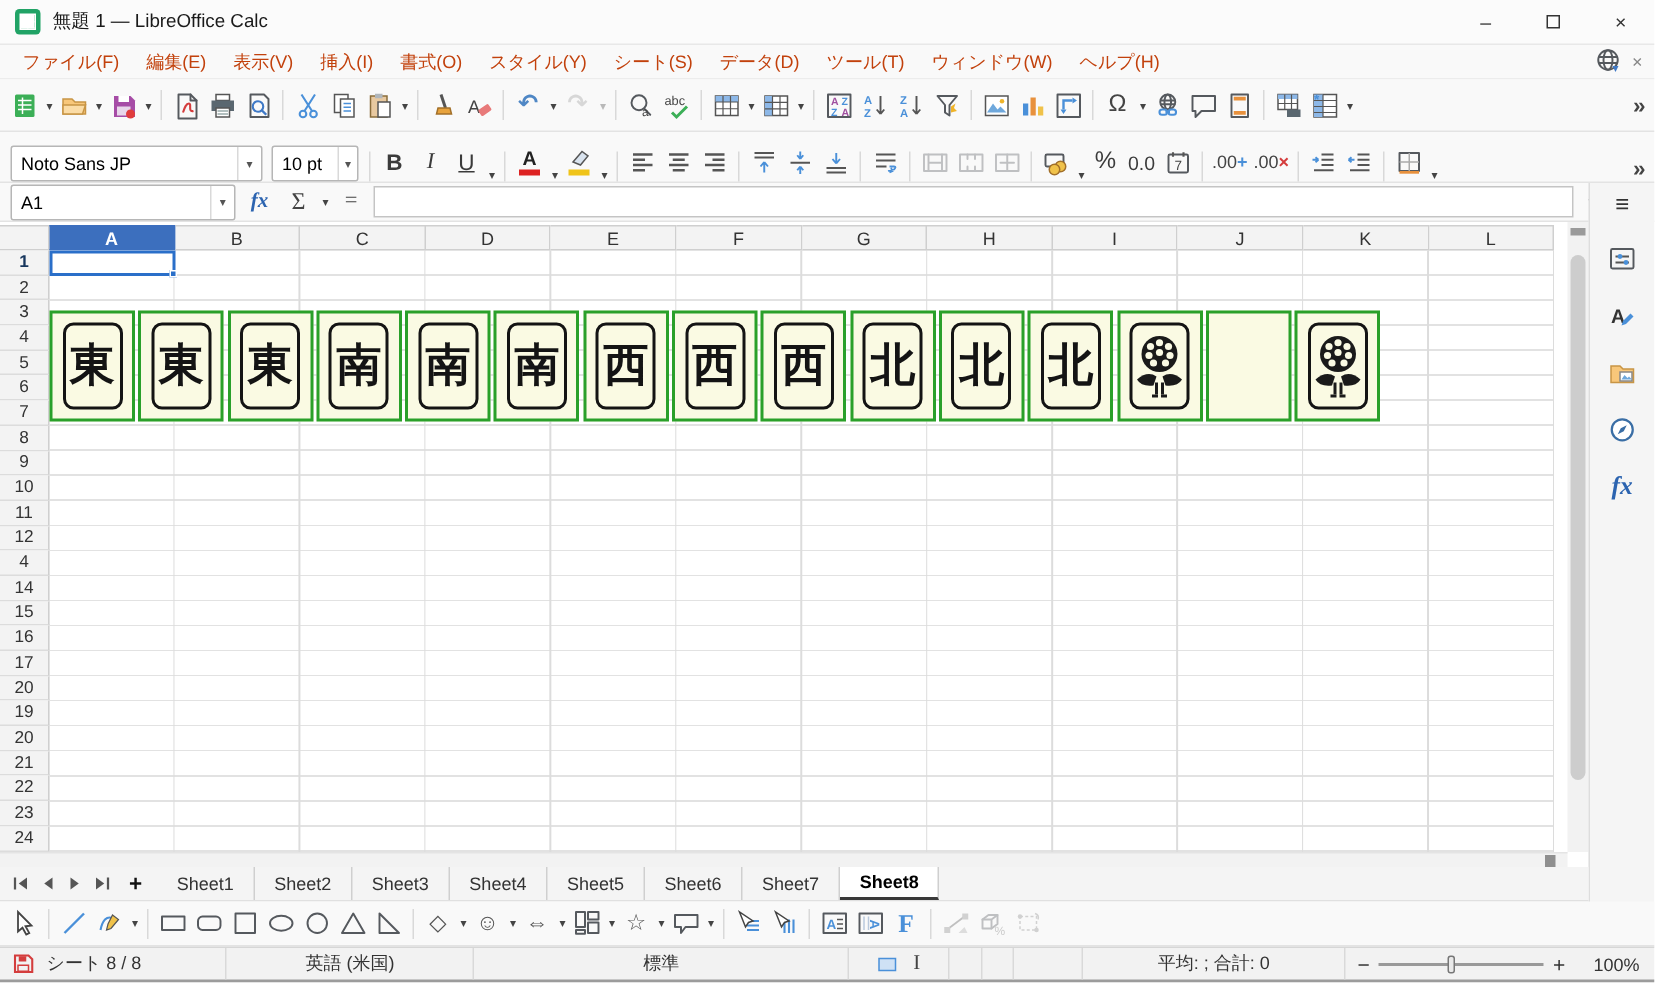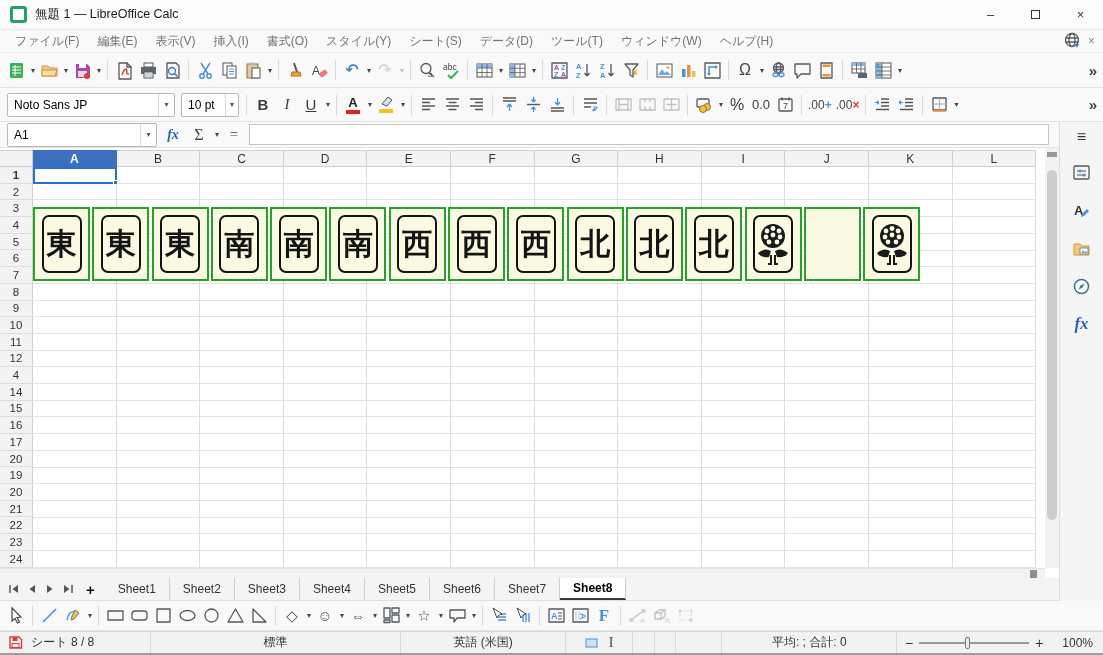--- a/index.html
+++ b/index.html
@@ -13,26 +13,26 @@
     linear-gradient(#fff,#fff) 0 4px/100% 1px no-repeat,
     linear-gradient(#fff,#fff) 0 8px/100% 1px no-repeat,
     linear-gradient(#fff,#fff) 4px 0/1px 100% no-repeat,
     linear-gradient(#fff,#fff) 0 0/100% 100% no-repeat content-box;border:1px solid #fff;}
   .title-text{font-size:12.5px;color:#1a1a1a;}
   .win-controls{margin-left:auto;display:flex;height:100%;}
   .win-btn{width:45px;height:100%;display:flex;align-items:center;justify-content:center;font-size:13px;color:#333;}
   .wmax span{display:block;width:9px;height:9px;border:1px solid #333;}
   
   .menubar{left:0;top:30px;width:1103px;height:23px;background:#f9f9f9;border-bottom:1px solid #ececec;display:flex;align-items:center;padding-left:6px;}
-  .menu-item{padding:3px 9px;font-size:12px;color:#737373;border-radius:3px;}
+  .menu-item{padding:3px 9px;font-size:12px;color:#c2410c;border-radius:3px;}
   .menubar-right{margin-left:auto;display:flex;align-items:center;gap:6px;padding-right:8px;}
   
   .tb{left:0;width:1103px;background:#f9f9f9;border-bottom:1px solid #e3e3e3;display:flex;align-items:center;padding-left:4px;}
   .tb1{top:53px;height:35px;}
-  .tb2{top:88px;height:34px;}
+  .tb2{top:88px;height:34px;align-items:flex-end;}
   .btn{height:26px;min-width:24px;display:flex;align-items:center;justify-content:center;border-radius:3px;padding:0 2px;}
   .caret{font-size:8px;color:#444;margin-left:1px;width:8px;text-align:center;}
   .sep{width:1px;height:20px;background:#d9d9d9;margin:0 4px;flex:0 0 auto;}
   .dis{opacity:.35;}
   svg.s{width:19px;height:19px;}
   svg.s .st{stroke:#55595e;fill:none;stroke-width:1.3;stroke-linejoin:round;stroke-linecap:round;}
   .uglyph{font-size:16px;color:#4f87c5;font-weight:bold;line-height:1;}
   .tglyph{font-size:14px;color:#444;line-height:1;}
   .overflow{font-size:15px;color:#444;font-weight:bold;margin-left:auto;margin-right:6px;}
   
@@ -902,25 +902,25 @@
 
 <div class="abs statusbar">
   <div class="scell" style="width:160px;">
     <svg width="15" height="15" viewBox="0 0 15 15" style="margin-right:8px;">
         <path d="M2 2h9l2.5 2.5V13H2z" fill="none" stroke="#d43d3d" stroke-width="1.4"></path>
         <rect x="4.5" y="2.5" width="5" height="3.5" fill="#d43d3d"></rect>
         <rect x="4" y="8.5" width="7" height="4" fill="none" stroke="#d43d3d"></rect>
       </svg>
     <span>シート 8 / 8</span>
   </div>
+  <div class="scell" style="width:175px;justify-content:center;">
+    <span>英語 (米国)</span>
+  </div>
   <div class="scell" style="width:265px;justify-content:center;">
     <span>標準</span>
-  </div>
-  <div class="scell" style="width:175px;justify-content:center;">
-    <span>英語 (米国)</span>
   </div>
   <div class="scell" style="width:70px;justify-content:center;gap:8px;">
     <svg width="16" height="12" viewBox="0 0 16 12">
         <rect x="1" y="2" width="11" height="8" fill="#cfe1f5" stroke="#4a90d9"></rect>
       </svg>
     <span style="font-family:'Liberation Serif','DejaVu Serif',serif;font-size:14px;color:#444;">I</span>
   </div>
   <div class="scell" style="width:22px;"></div>
   <div class="scell" style="width:22px;"></div>
   <div class="scell" style="width:48px;"></div>

